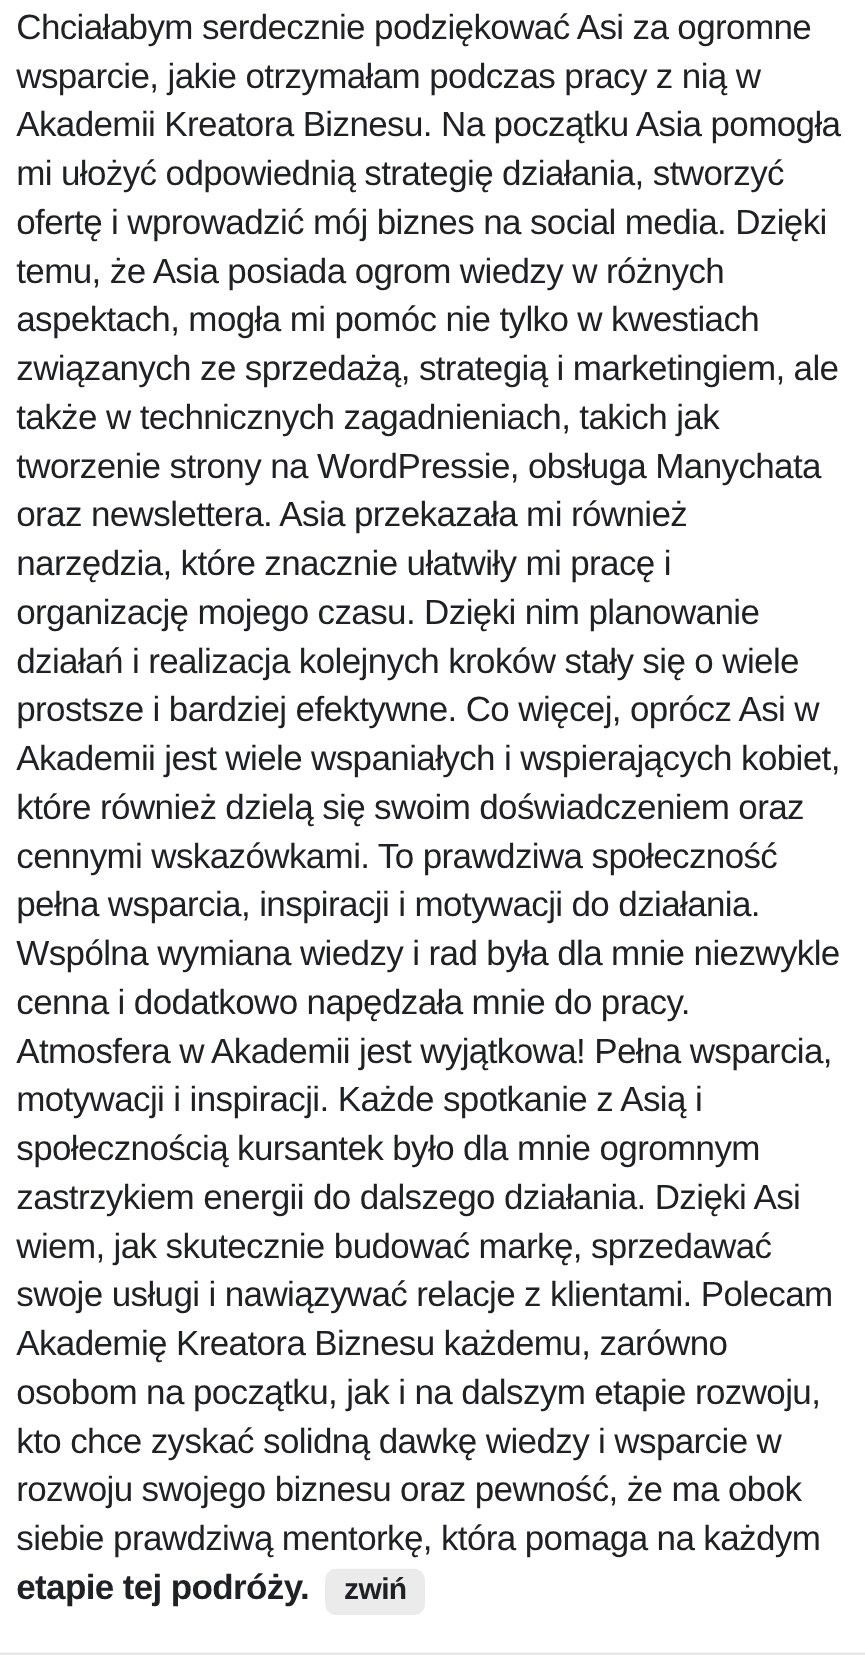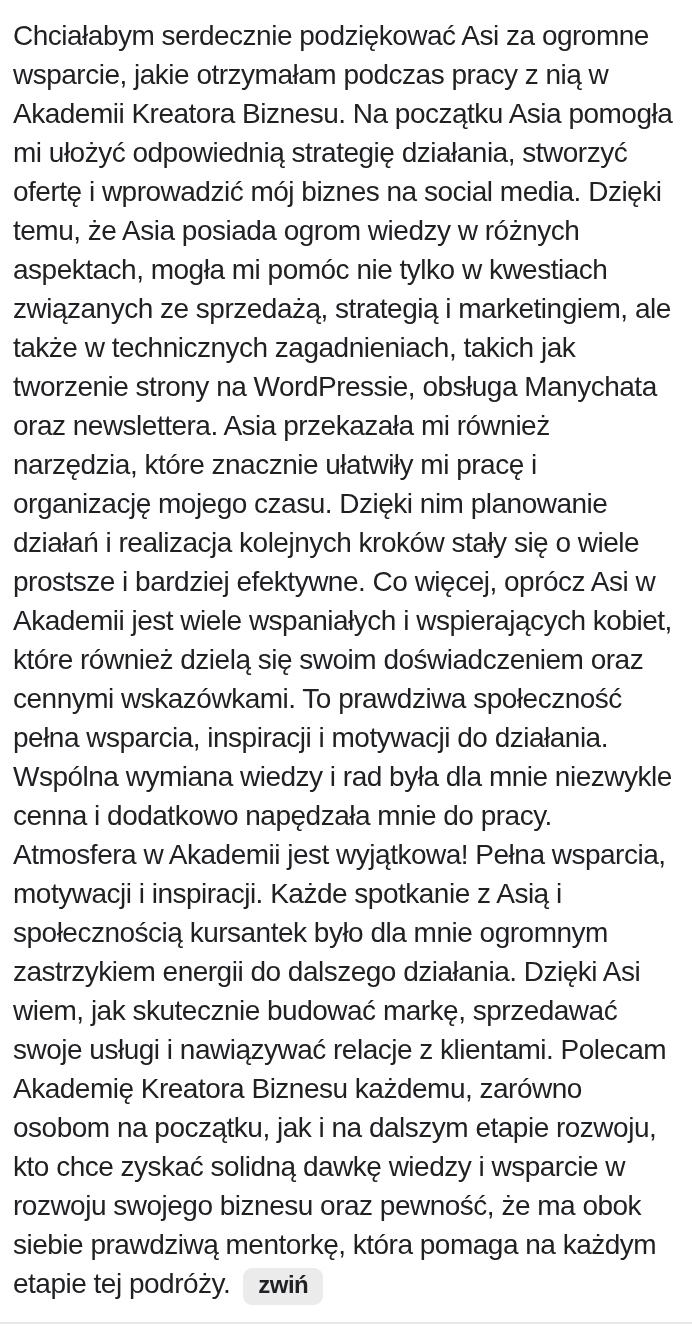--- a/index.html
+++ b/index.html
@@ -10,33 +10,34 @@
   .page {
     position: relative;
     width: 692px;
     height: 1326px;
     background: #ffffff;
     overflow: hidden;
     font-family: "Liberation Sans", "DejaVu Sans", sans-serif;
   }
   .review {
     margin: 0;
-    padding: 16px 16px 0 13px;
+    padding: 2px 16px 0 13px;
     font-size: 28px;
     line-height: 39px;
     letter-spacing: -0.5px;
     color: #202124;
   }
   .review .line {
     display: block;
     white-space: nowrap;
   }
   .review .line.last {
     display: inline;
     white-space: nowrap;
+    font-weight: bold;
   }
   .collapse-btn {
     display: inline-block;
     vertical-align: baseline;
     margin-left: 13px;
     padding: 3px 15px 6px 15px;
     background: #ebebeb;
     border: none;
     border-radius: 9px;
     font-family: "Liberation Sans", "DejaVu Sans", sans-serif;

